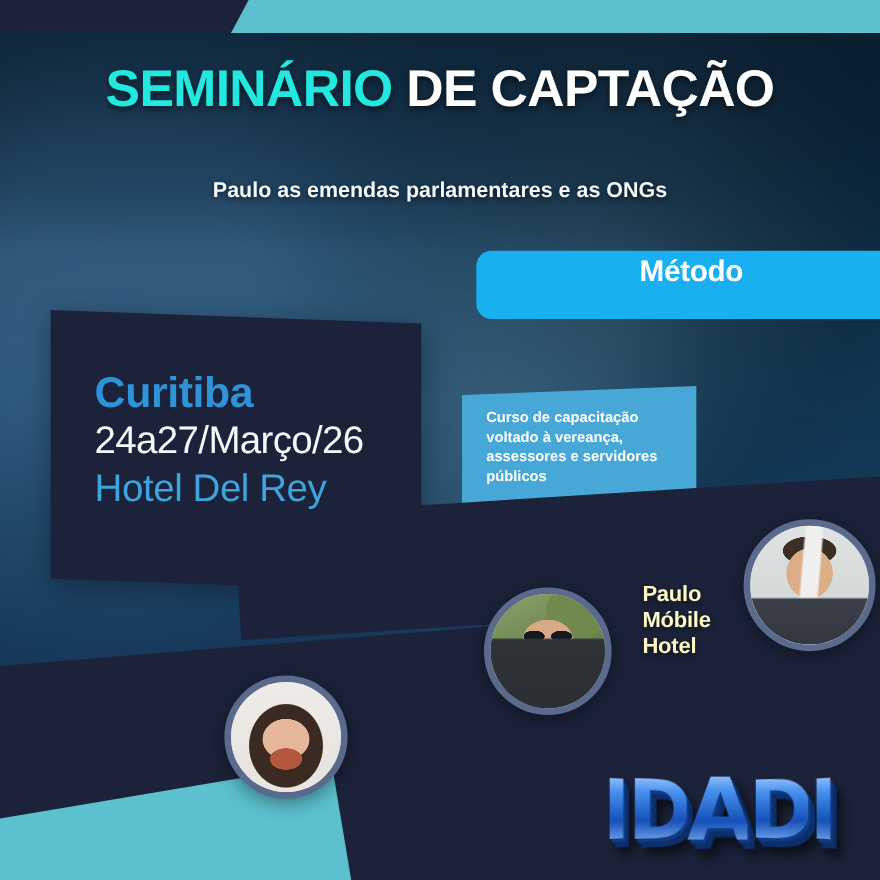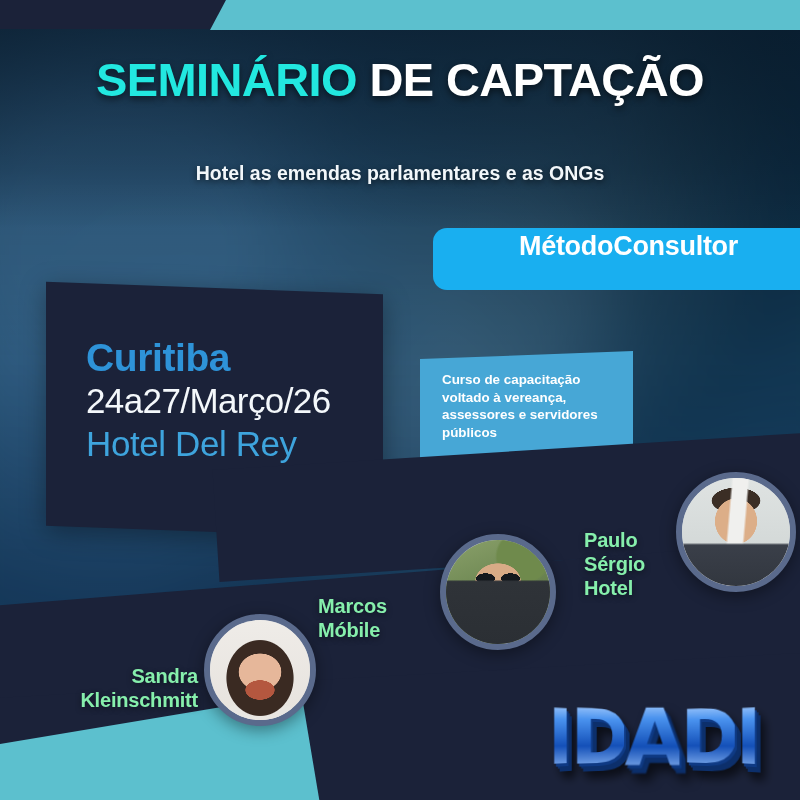--- a/index.html
+++ b/index.html
@@ -195,21 +195,21 @@
       linear-gradient(180deg, rgba(0,0,0,0) 0 60%, #3a3f49 62%, #32373f 100%),
       linear-gradient(95deg, rgba(0,0,0,0) 0 42%, #f0f0ee 44%, #f0f0ee 56%, rgba(0,0,0,0) 58%),
       radial-gradient(ellipse 26% 28% at 50% 40%, #dcae88 0 74%, rgba(0,0,0,0) 76%),
       radial-gradient(ellipse 30% 16% at 50% 21%, #3b2e25 0 74%, rgba(0,0,0,0) 76%),
       linear-gradient(180deg,#dfe3e2 0%,#cdd3d2 100%);
   }
 
   
   .sp-name{
     position:absolute;
-    color:#86efac;
+    color:#fef9c3;
     font-weight:800;
     letter-spacing:-.2px;
     text-shadow:0 2px 6px rgba(0,0,0,.45);
   }
   .sp-sandra{ left:64px; top:664px; font-size:20px; line-height:24px; text-align:right; width:134px; }
   .sp-marcos{ left:318px; top:594px; font-size:20px; line-height:24px; text-align:left; width:118px; }
   .sp-paulo { left:584px; top:528px; font-size:20px; line-height:24px; text-align:left; width:96px; }
 
   
   .logo3d{
@@ -246,26 +246,25 @@
   <div class="header-shade"></div>
 
   <div class="top-navy"></div>
   <div class="top-teal"></div>
 
   <div class="title">
     <span class="hl">SEMINÁRIO</span><span> DE CAPTAÇÃO</span><br>
   </div>
 
   <div class="subtitle">
-    <span>Hotel as emendas parlamentares e as ONGs</span><br>
+    <span>Paulo as emendas parlamentares e as ONGs</span><br>
   </div>
 
   <div class="badge-method">
     <span>Método</span>
-    <span>Consultor</span>
   </div>
 
   <div class="panel-city">
     <div class="panel-city-inner">
       <div class="city-name">Curitiba</div>
       <div class="city-date">24a27/Março/26</div>
       <div class="city-venue">Hotel Del Rey</div>
     </div>
   </div>
 
@@ -288,33 +287,25 @@
   </div>
   <div class="avatar av-marcos">
     <div class="face"></div>
   </div>
   <div class="avatar av-sandra">
     <div class="face"></div>
   </div>
 
   <div class="sp-name sp-paulo">
     <span>Paulo</span><br>
-    <span>Sérgio</span><br>
+    <span>Móbile</span><br>
     <span>Hotel</span>
   </div>
 
-  <div class="sp-name sp-marcos">
-    <span>Marcos</span><br>
-    <span>Móbile</span>
-  </div>
-
-  <div class="sp-name sp-sandra">
-    <span>Sandra</span><br>
-    <span>Kleinschmitt</span>
-  </div>
+
 
   <div class="logo3d">
     <span class="ch c1">I</span>
     <span class="ch c2">D</span>
     <span class="ch c3">A</span>
     <span class="ch c4">D</span>
     <span class="ch c5">I</span>
   </div>
 
 </div>

